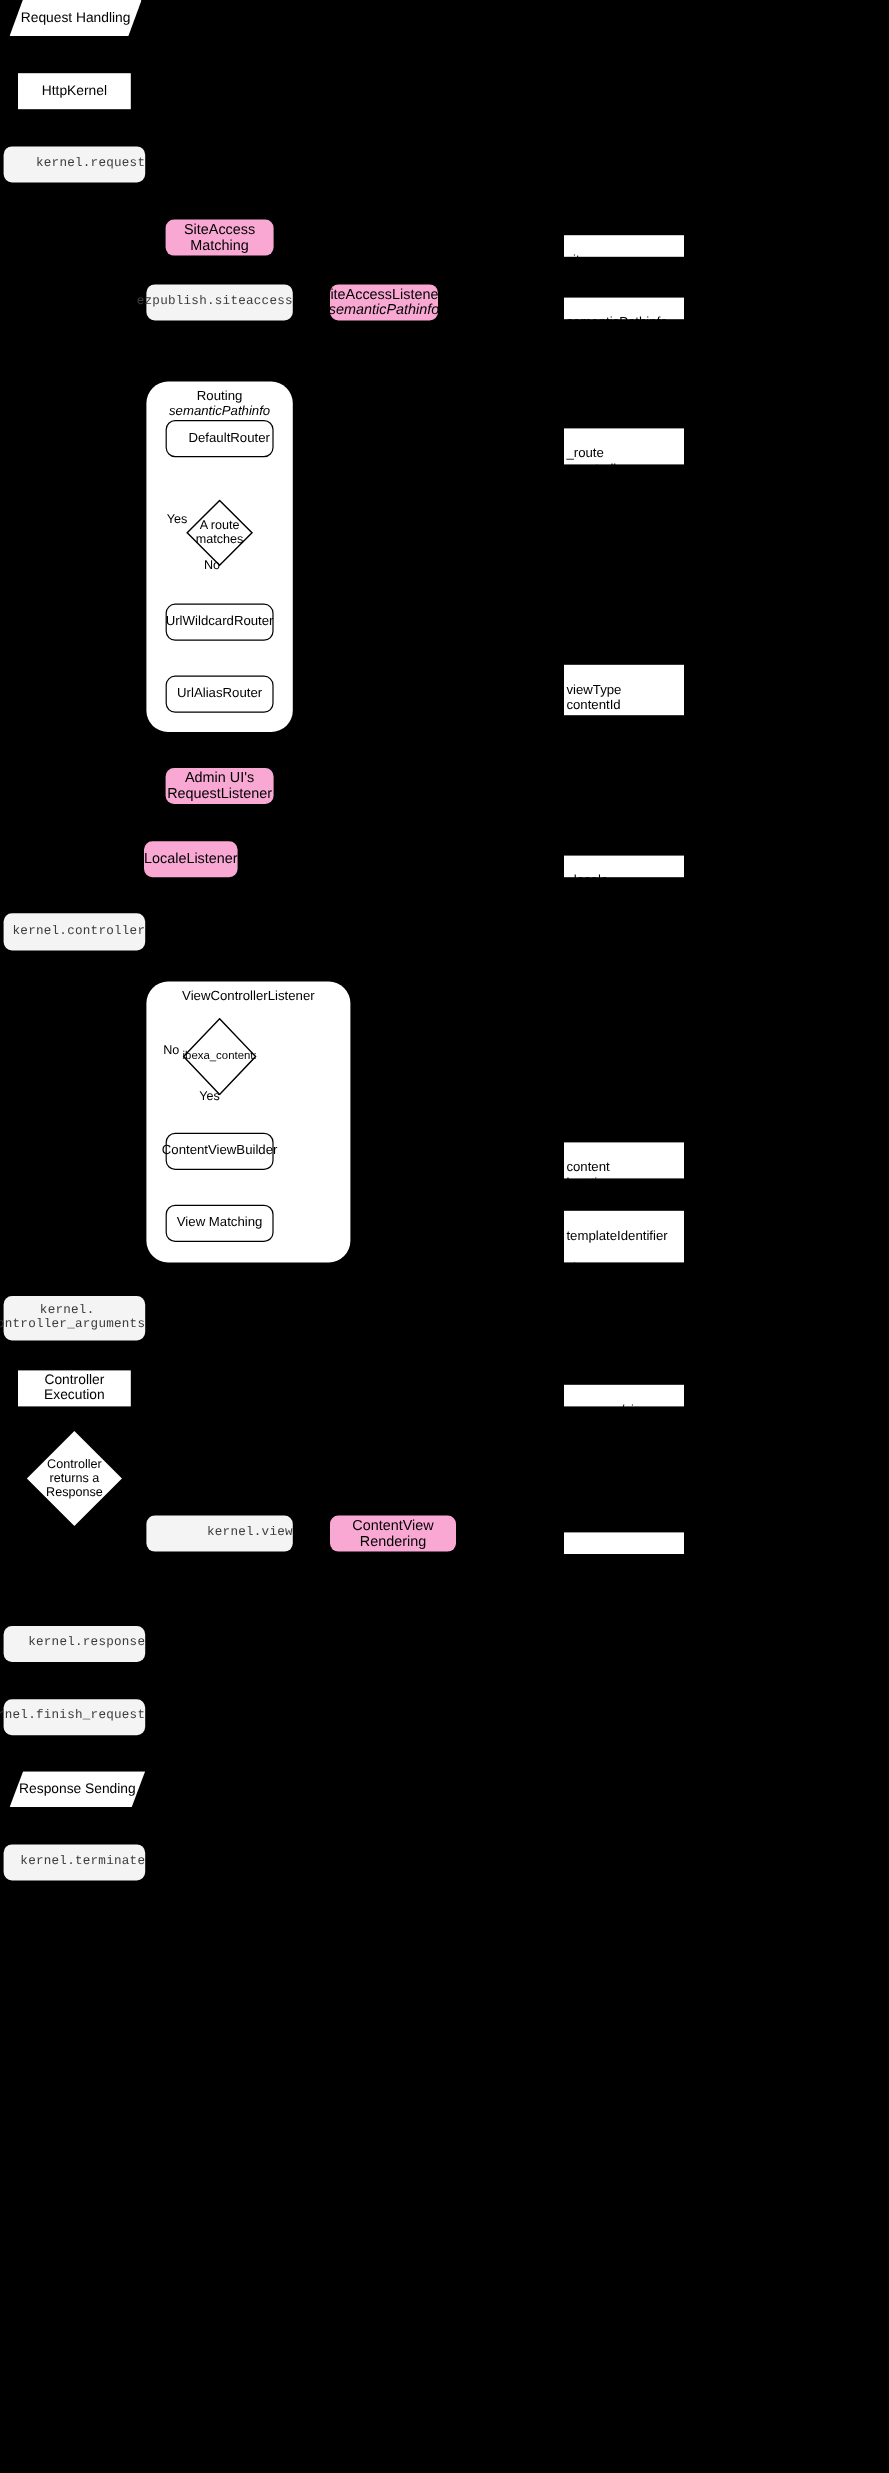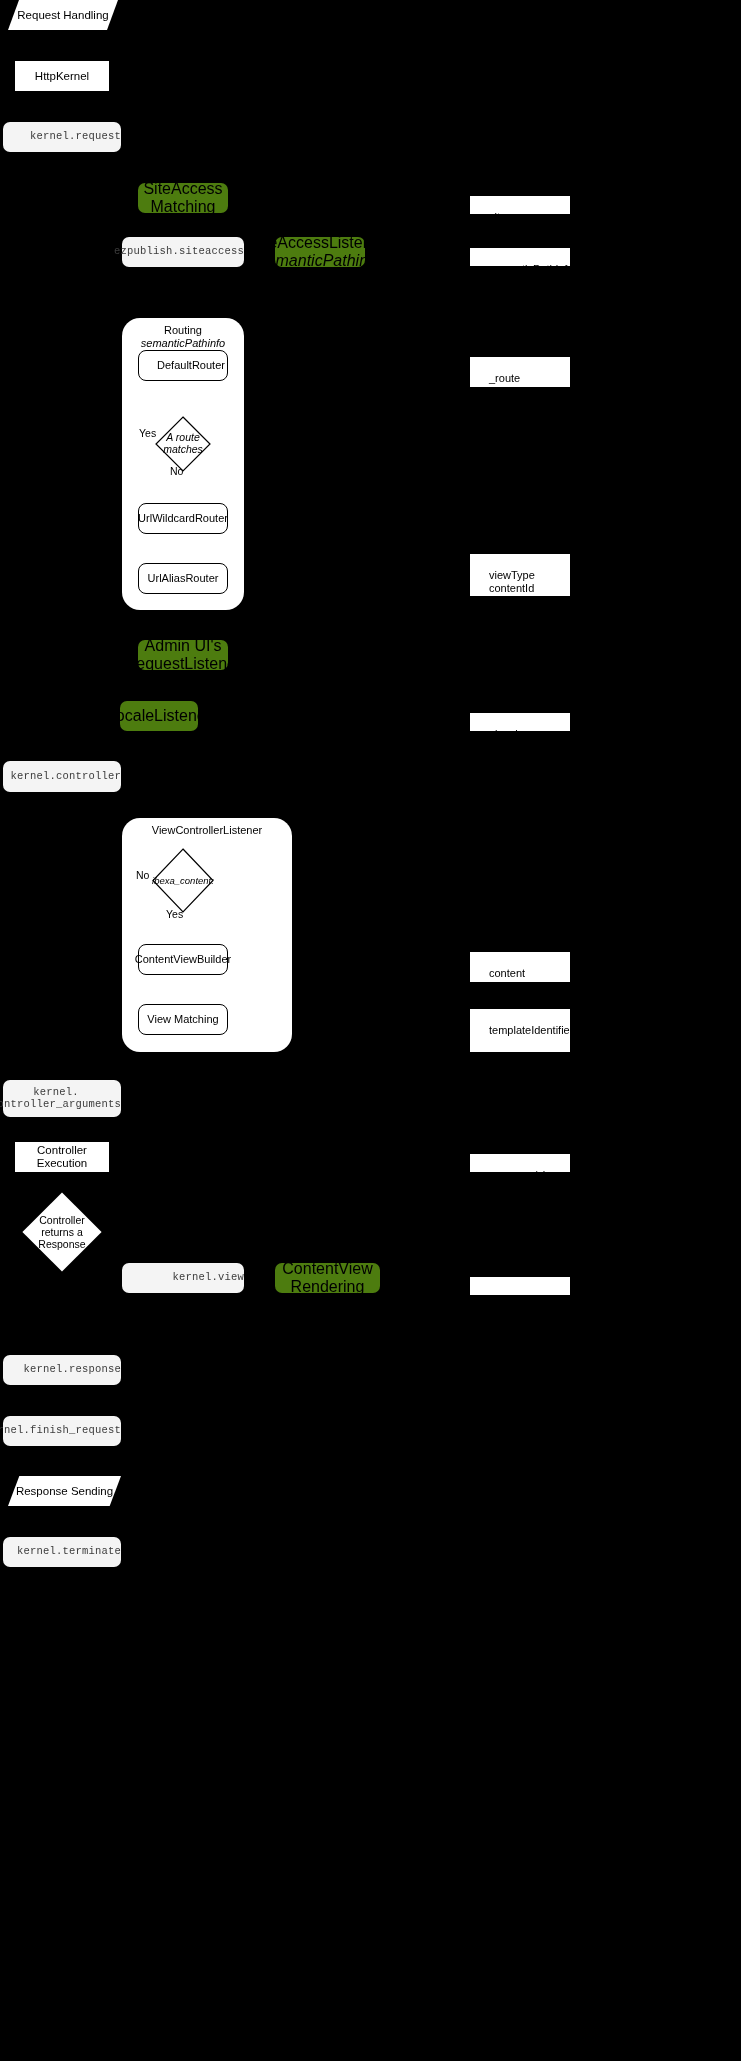--- a/index.html
+++ b/index.html
@@ -24,23 +24,23 @@
     white-space:pre-line;
   }
   
   .rect{
     background:#ffffff;
     border:0;
     font-size:11.5px;
   }
   
   .round{
-    background:#4d7c0f;
+    background:#f9a8d4;
     border-radius:7px;
-    font-size:16px;
+    font-size:12px;
   }
   
   .event{
     background:#f4f4f4;
     border-radius:7px;
     font-family:"Liberation Mono","DejaVu Sans Mono",monospace;
     font-size:10.5px;
     color:#3c3c3c;
     letter-spacing:.2px;
     justify-content:flex-end;
@@ -64,21 +64,21 @@
     background:#ffffff;
     border-radius:18px;
   }
   .group-title{
     position:absolute;left:0;right:0;top:6px;
     text-align:center;font-size:11px;line-height:1.15;
   }
   .it{font-style:italic;}
 
   
-  .diamond-wrap{position:absolute;font-style:italic;}
+  .diamond-wrap{position:absolute;}
   .diamond-shape{
     position:absolute;left:0;top:0;width:100%;height:100%;
   }
   .diamond-label{
     position:absolute;left:0;right:0;top:50%;
     transform:translateY(-50%);
     text-align:center;font-size:10.5px;line-height:1.1;
     white-space:pre-line;
   }
   
@@ -93,21 +93,21 @@
     text-align:center;font-size:10.5px;line-height:1.15;
     white-space:pre-line;
   }
 
   
   .attr{
     position:absolute;
     background:#ffffff;
     font-size:11px;
     line-height:1.24;
-    padding:1px 0 1px 19px;
+    padding:1px 0 1px 2px;
     box-sizing:border-box;
     white-space:pre-line;
     text-align:left;
   }
 
   .edge-label{
     position:absolute;
     font-size:10.5px;
     color:#000;
     background:transparent;

